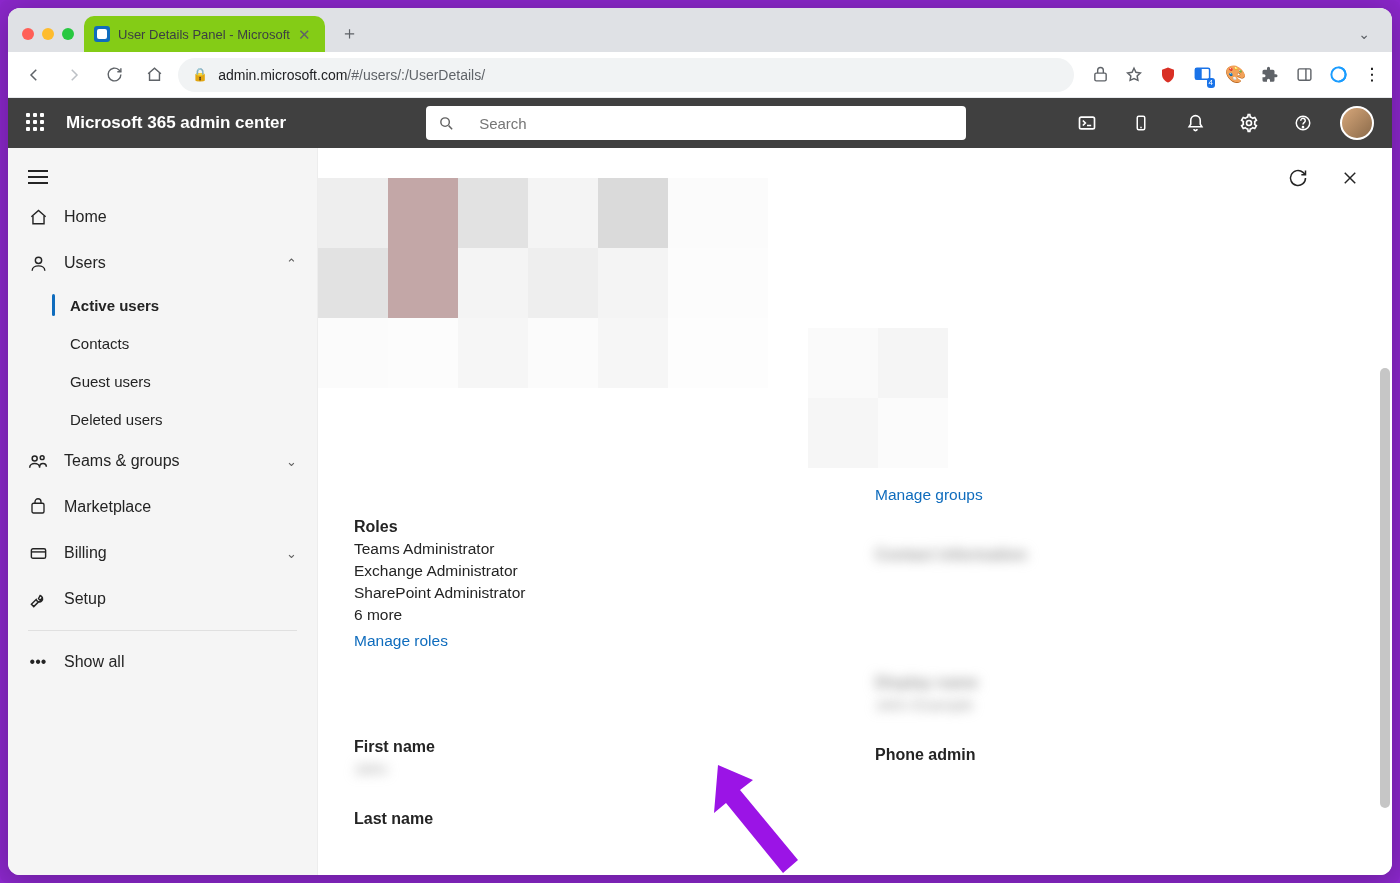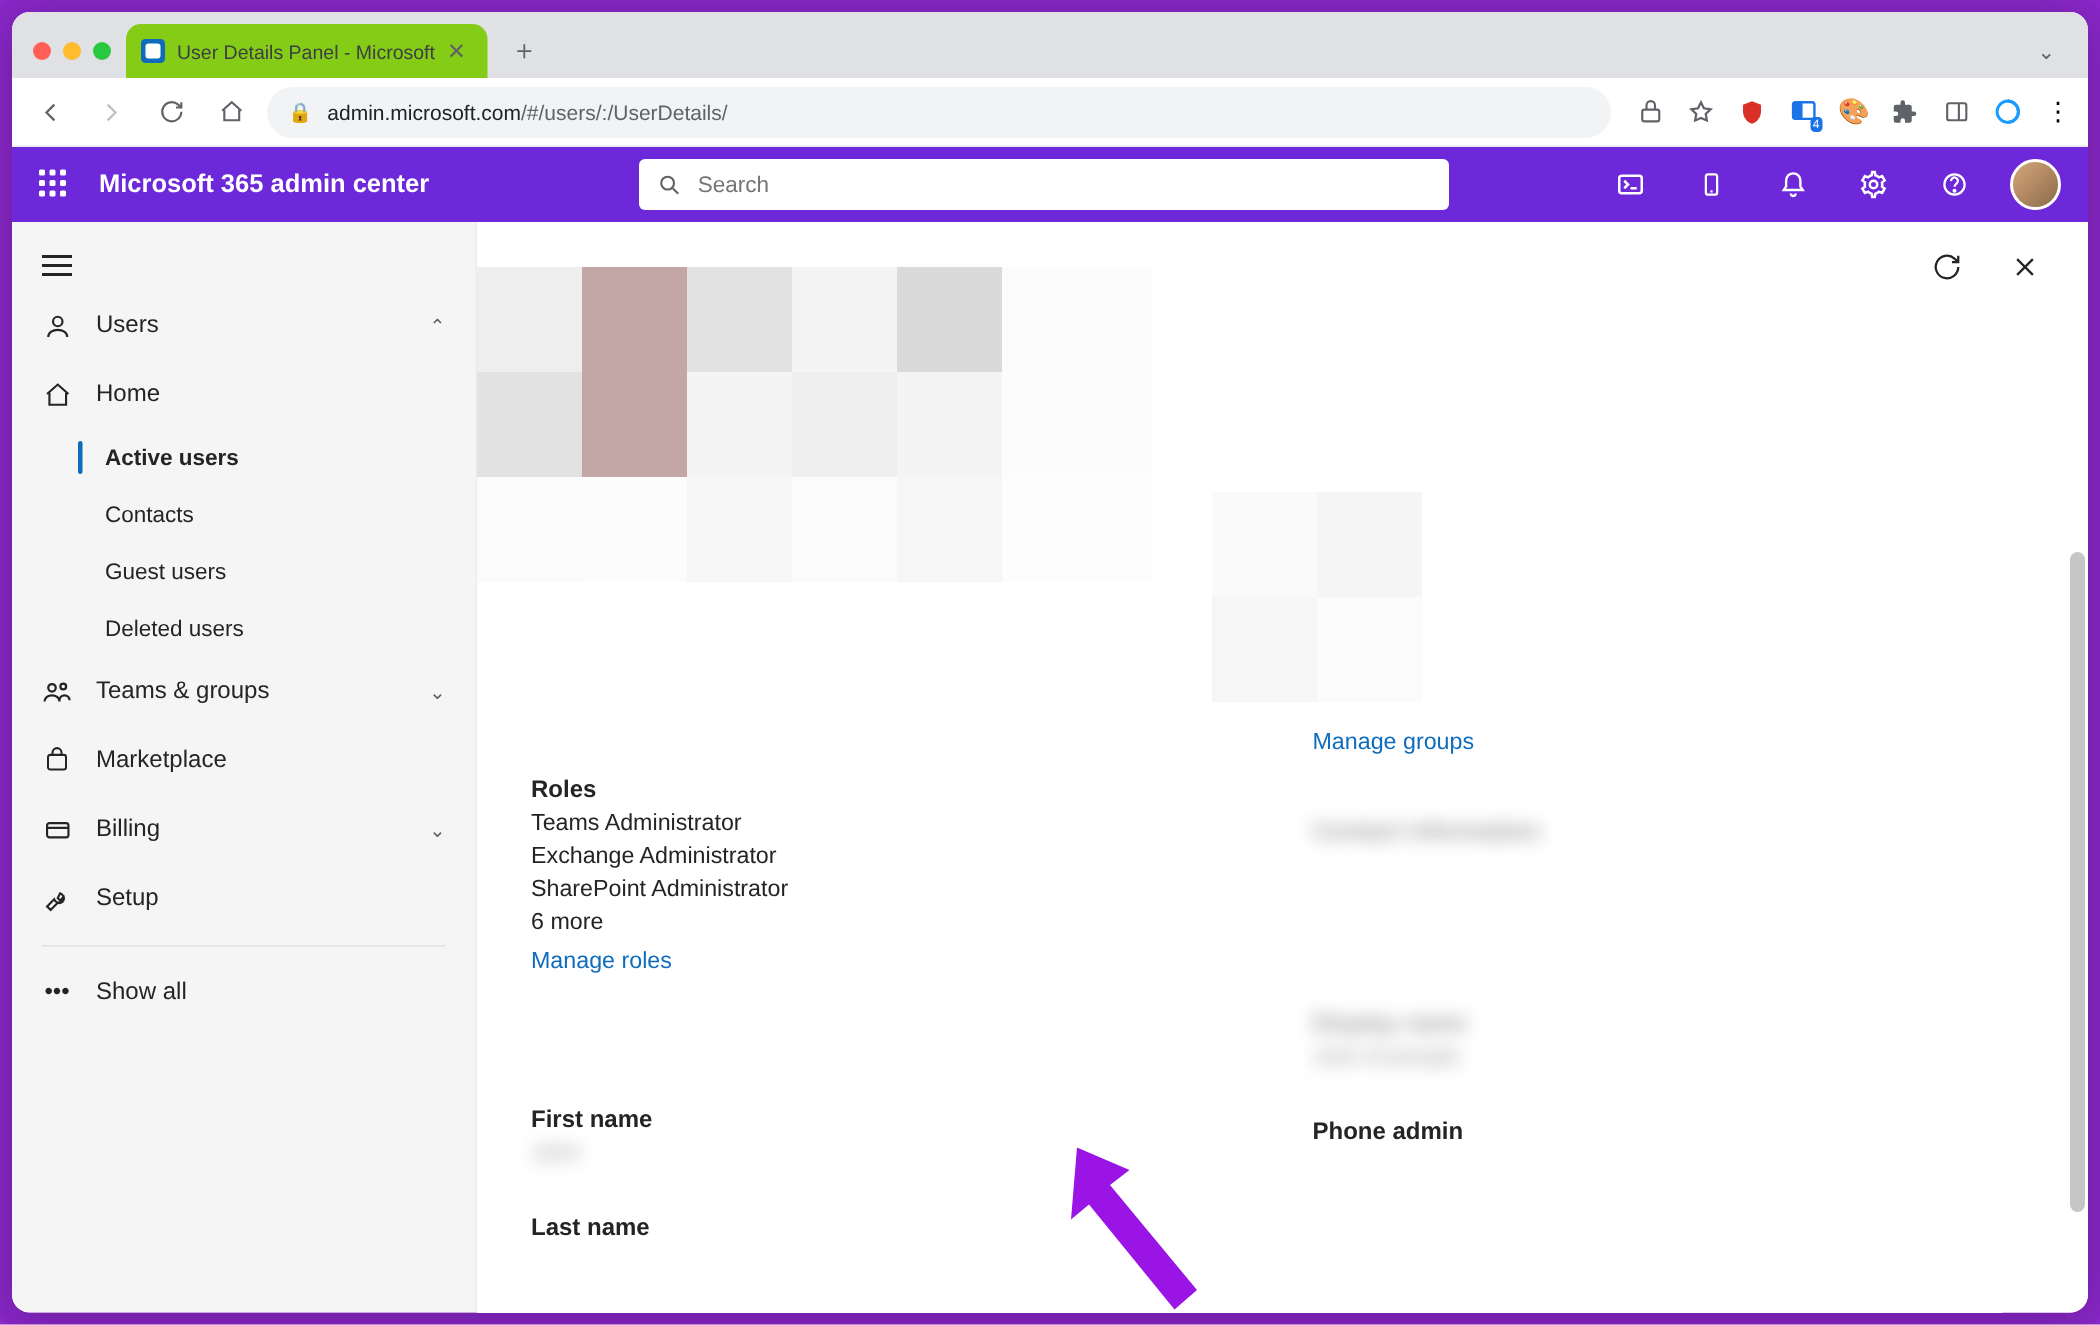--- a/index.html
+++ b/index.html
@@ -30,25 +30,25 @@
   .omnibox{flex:1;height:34px;background:#f1f3f4;border-radius:17px;display:flex;align-items:center;padding:0 14px;gap:10px;color:#5f6368;font-size:14px;}
   .omnibox .lock{font-size:13px;}
   .omnibox .url{color:#202124;}
   .omnibox .url .path{color:#5f6368;}
   .ext-row{display:flex;align-items:center;gap:14px;padding-left:8px;}
   .ext{width:20px;height:20px;display:flex;align-items:center;justify-content:center;font-size:17px;}
   .ext.badge{position:relative;}
   .badge-num{position:absolute;bottom:-3px;right:-3px;background:#1a73e8;color:#fff;font-size:8px;border-radius:3px;padding:0 2px;line-height:10px;}
 
   
-  .app-header{height:50px;background:#6d28d9;color:#fff;display:flex;align-items:center;padding:0 18px;gap:20px;}
+  .app-header{height:50px;background:#404040;color:#fff;display:flex;align-items:center;padding:0 18px;gap:20px;}
   .waffle{width:20px;height:20px;display:grid;grid-template-columns:repeat(3,4px);grid-template-rows:repeat(3,4px);gap:3px;}
   .waffle span{background:#fff;border-radius:1px;}
   .app-title{font-size:17px;font-weight:600;}
-  .app-search{flex:0 0 540px;margin-left:120px;height:34px;background:#fff;border-radius:4px;display:flex;align-items:center;padding:0 12px;gap:10px;}
+  .app-search{flex:0 0 540px;margin-left:120px;height:34px;background:#fff;border-radius:4px;display:flex;align-items:center;padding:0 12px;gap:24px;}
   .app-search input{border:none;outline:none;font-size:15px;flex:1;background:transparent;}
   .app-header .hspacer{flex:1;}
   .hicon{width:34px;height:34px;display:flex;align-items:center;justify-content:center;color:#fff;}
   .avatar{width:34px;height:34px;border-radius:50%;background:linear-gradient(135deg,#d7a77a,#8a6a4a);border:2px solid #fff;}
 
   
   .app-body{flex:1;display:flex;min-height:0;}
 
   
   .leftnav{width:310px;background:#f5f5f5;border-right:1px solid #ededed;padding-top:8px;position:relative;}
@@ -245,36 +245,36 @@
     <div class="leftnav">
       <div class="hamburger">
           <div></div>
           <div></div>
           <div></div>
         </div>
 
       <div class="nav-item">
         <span class="nav-icon">
             <svg width="19" height="19" viewBox="0 0 24 24" fill="none" stroke="#242424" stroke-width="1.8">
+              <path d="M3 11l9-8 9 8"></path>
+              <path d="M5 10v10h14V10"></path>
+            </svg>
+          </span>
+        <span>Home</span>
+      </div>
+
+      <div class="nav-item">
+        <span class="nav-icon">
+            <svg width="19" height="19" viewBox="0 0 24 24" fill="none" stroke="#242424" stroke-width="1.8">
               <circle cx="12" cy="8" r="4"></circle>
               <path d="M4 21c0-4 4-6 8-6s8 2 8 6"></path>
             </svg>
           </span>
         <span>Users</span>
         <span class="chev">⌃</span>
-      </div>
-
-      <div class="nav-item">
-        <span class="nav-icon">
-            <svg width="19" height="19" viewBox="0 0 24 24" fill="none" stroke="#242424" stroke-width="1.8">
-              <path d="M3 11l9-8 9 8"></path>
-              <path d="M5 10v10h14V10"></path>
-            </svg>
-          </span>
-        <span>Home</span>
       </div>
       <div class="nav-sub active">
           <span>Active users</span>
         </div>
       <div class="nav-sub">
           <span>Contacts</span>
         </div>
       <div class="nav-sub">
           <span>Guest users</span>
         </div>

